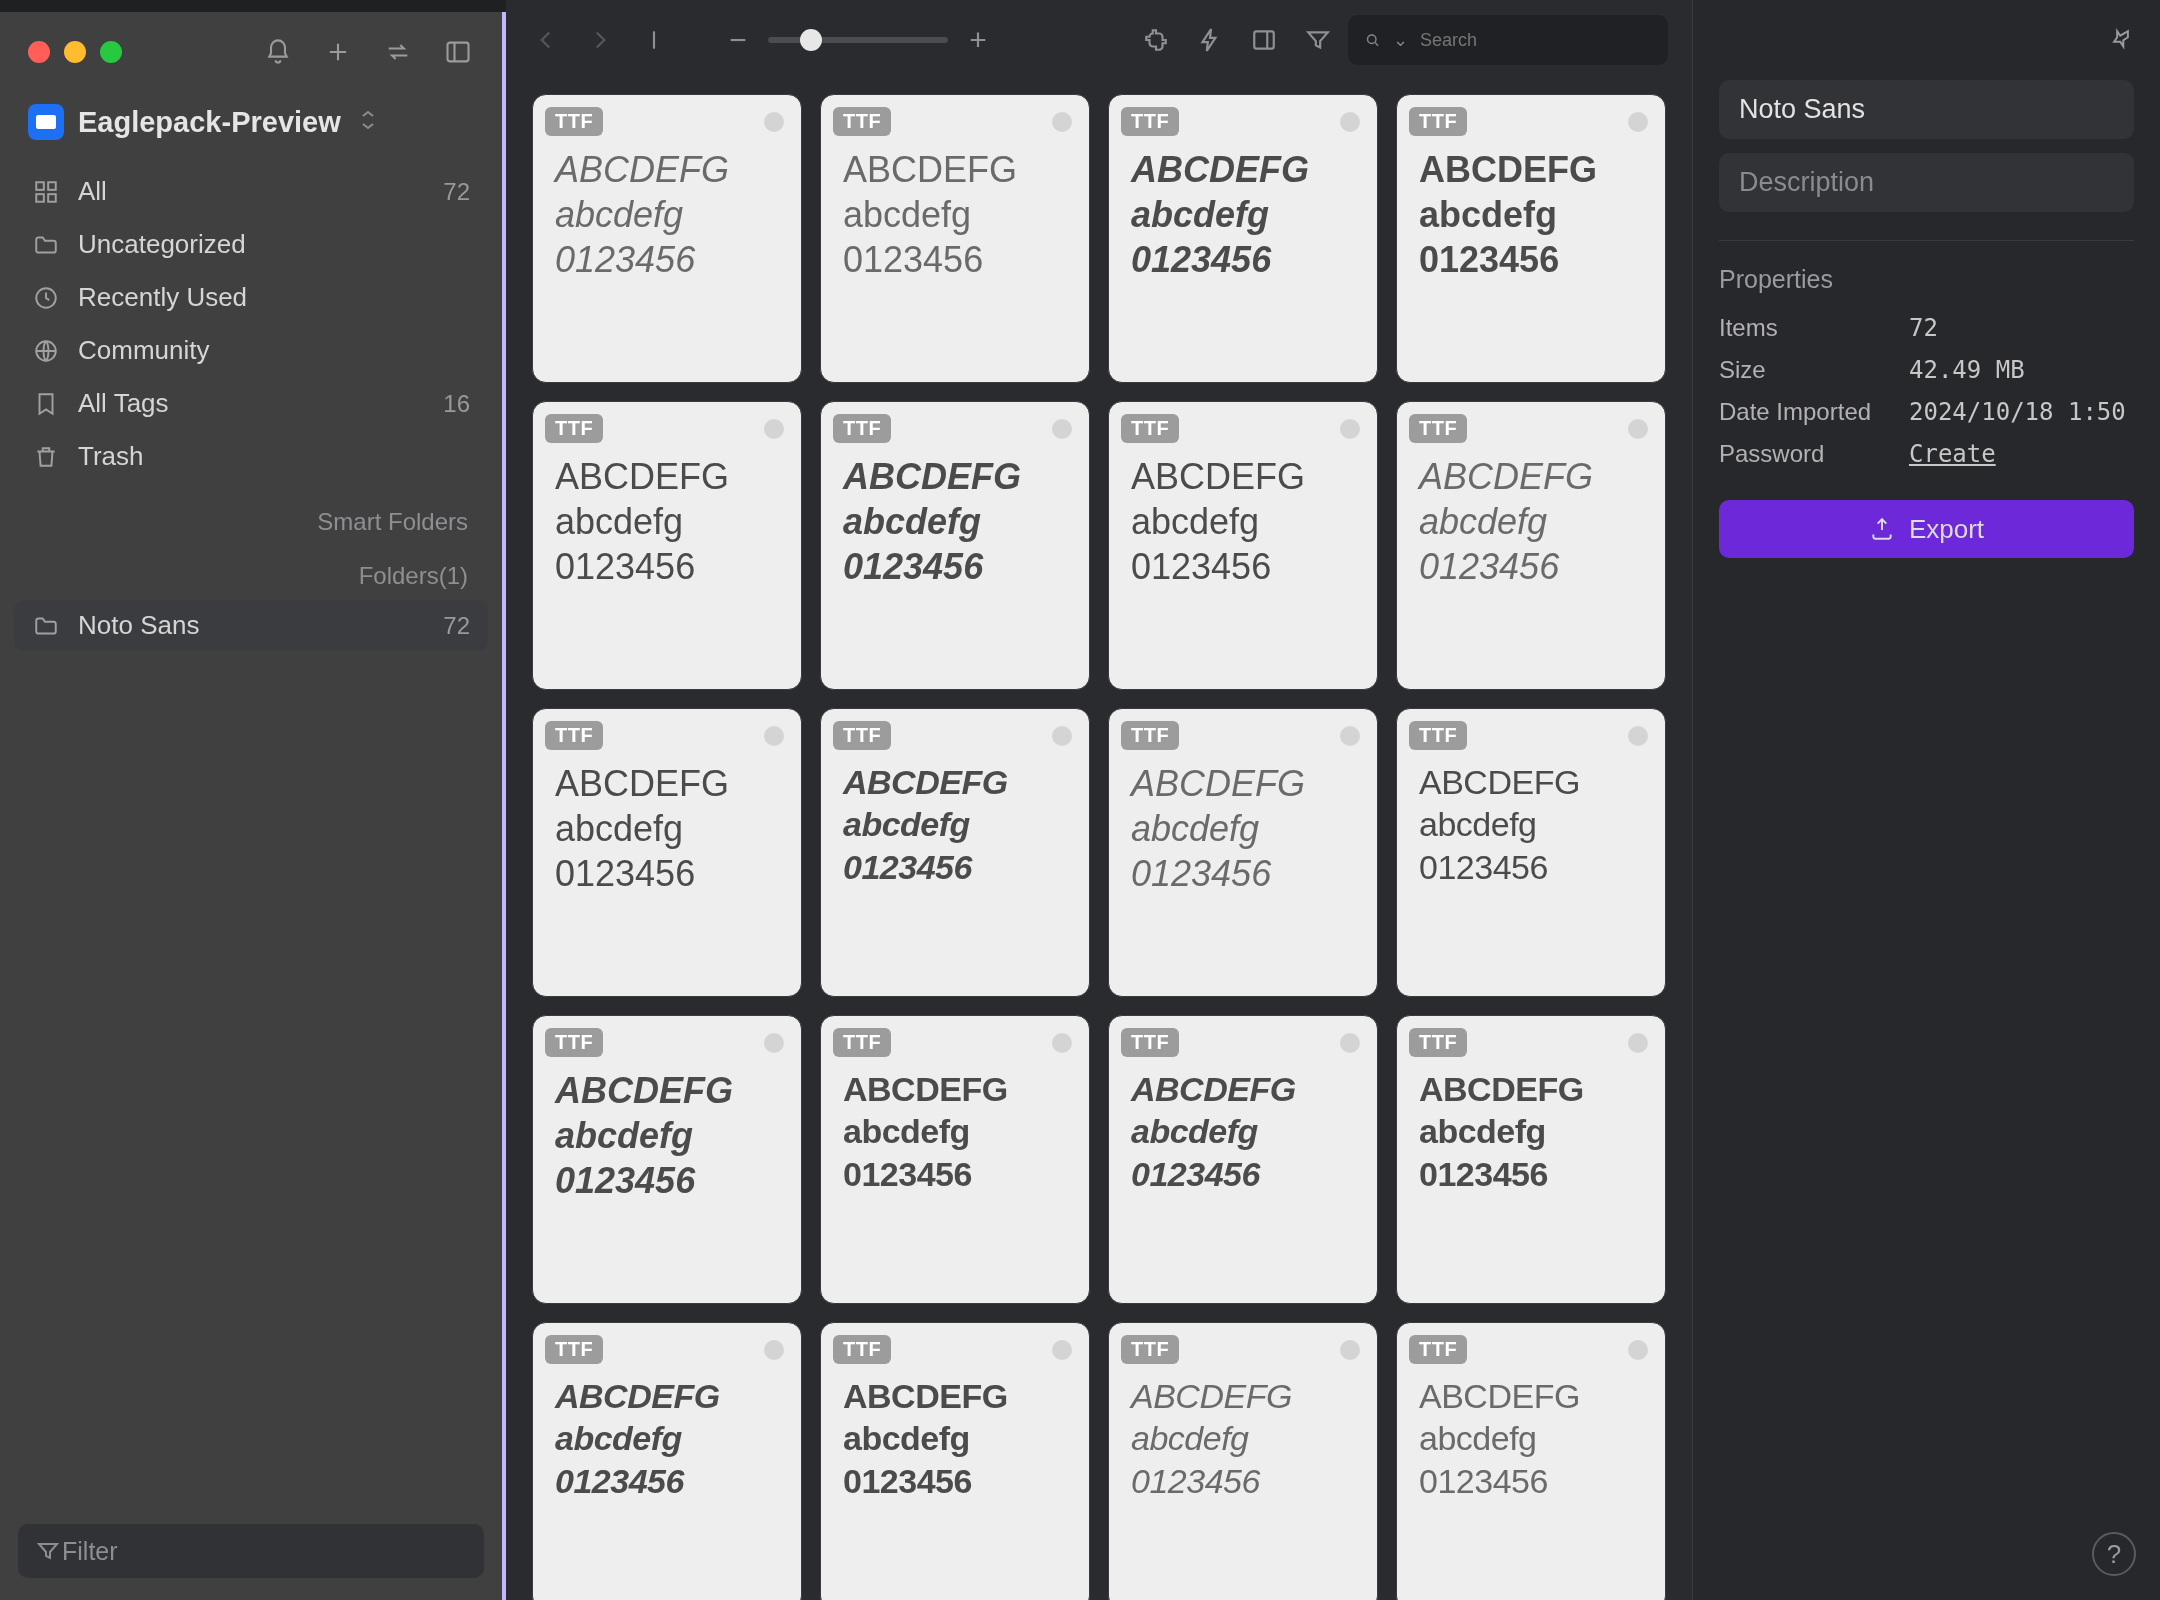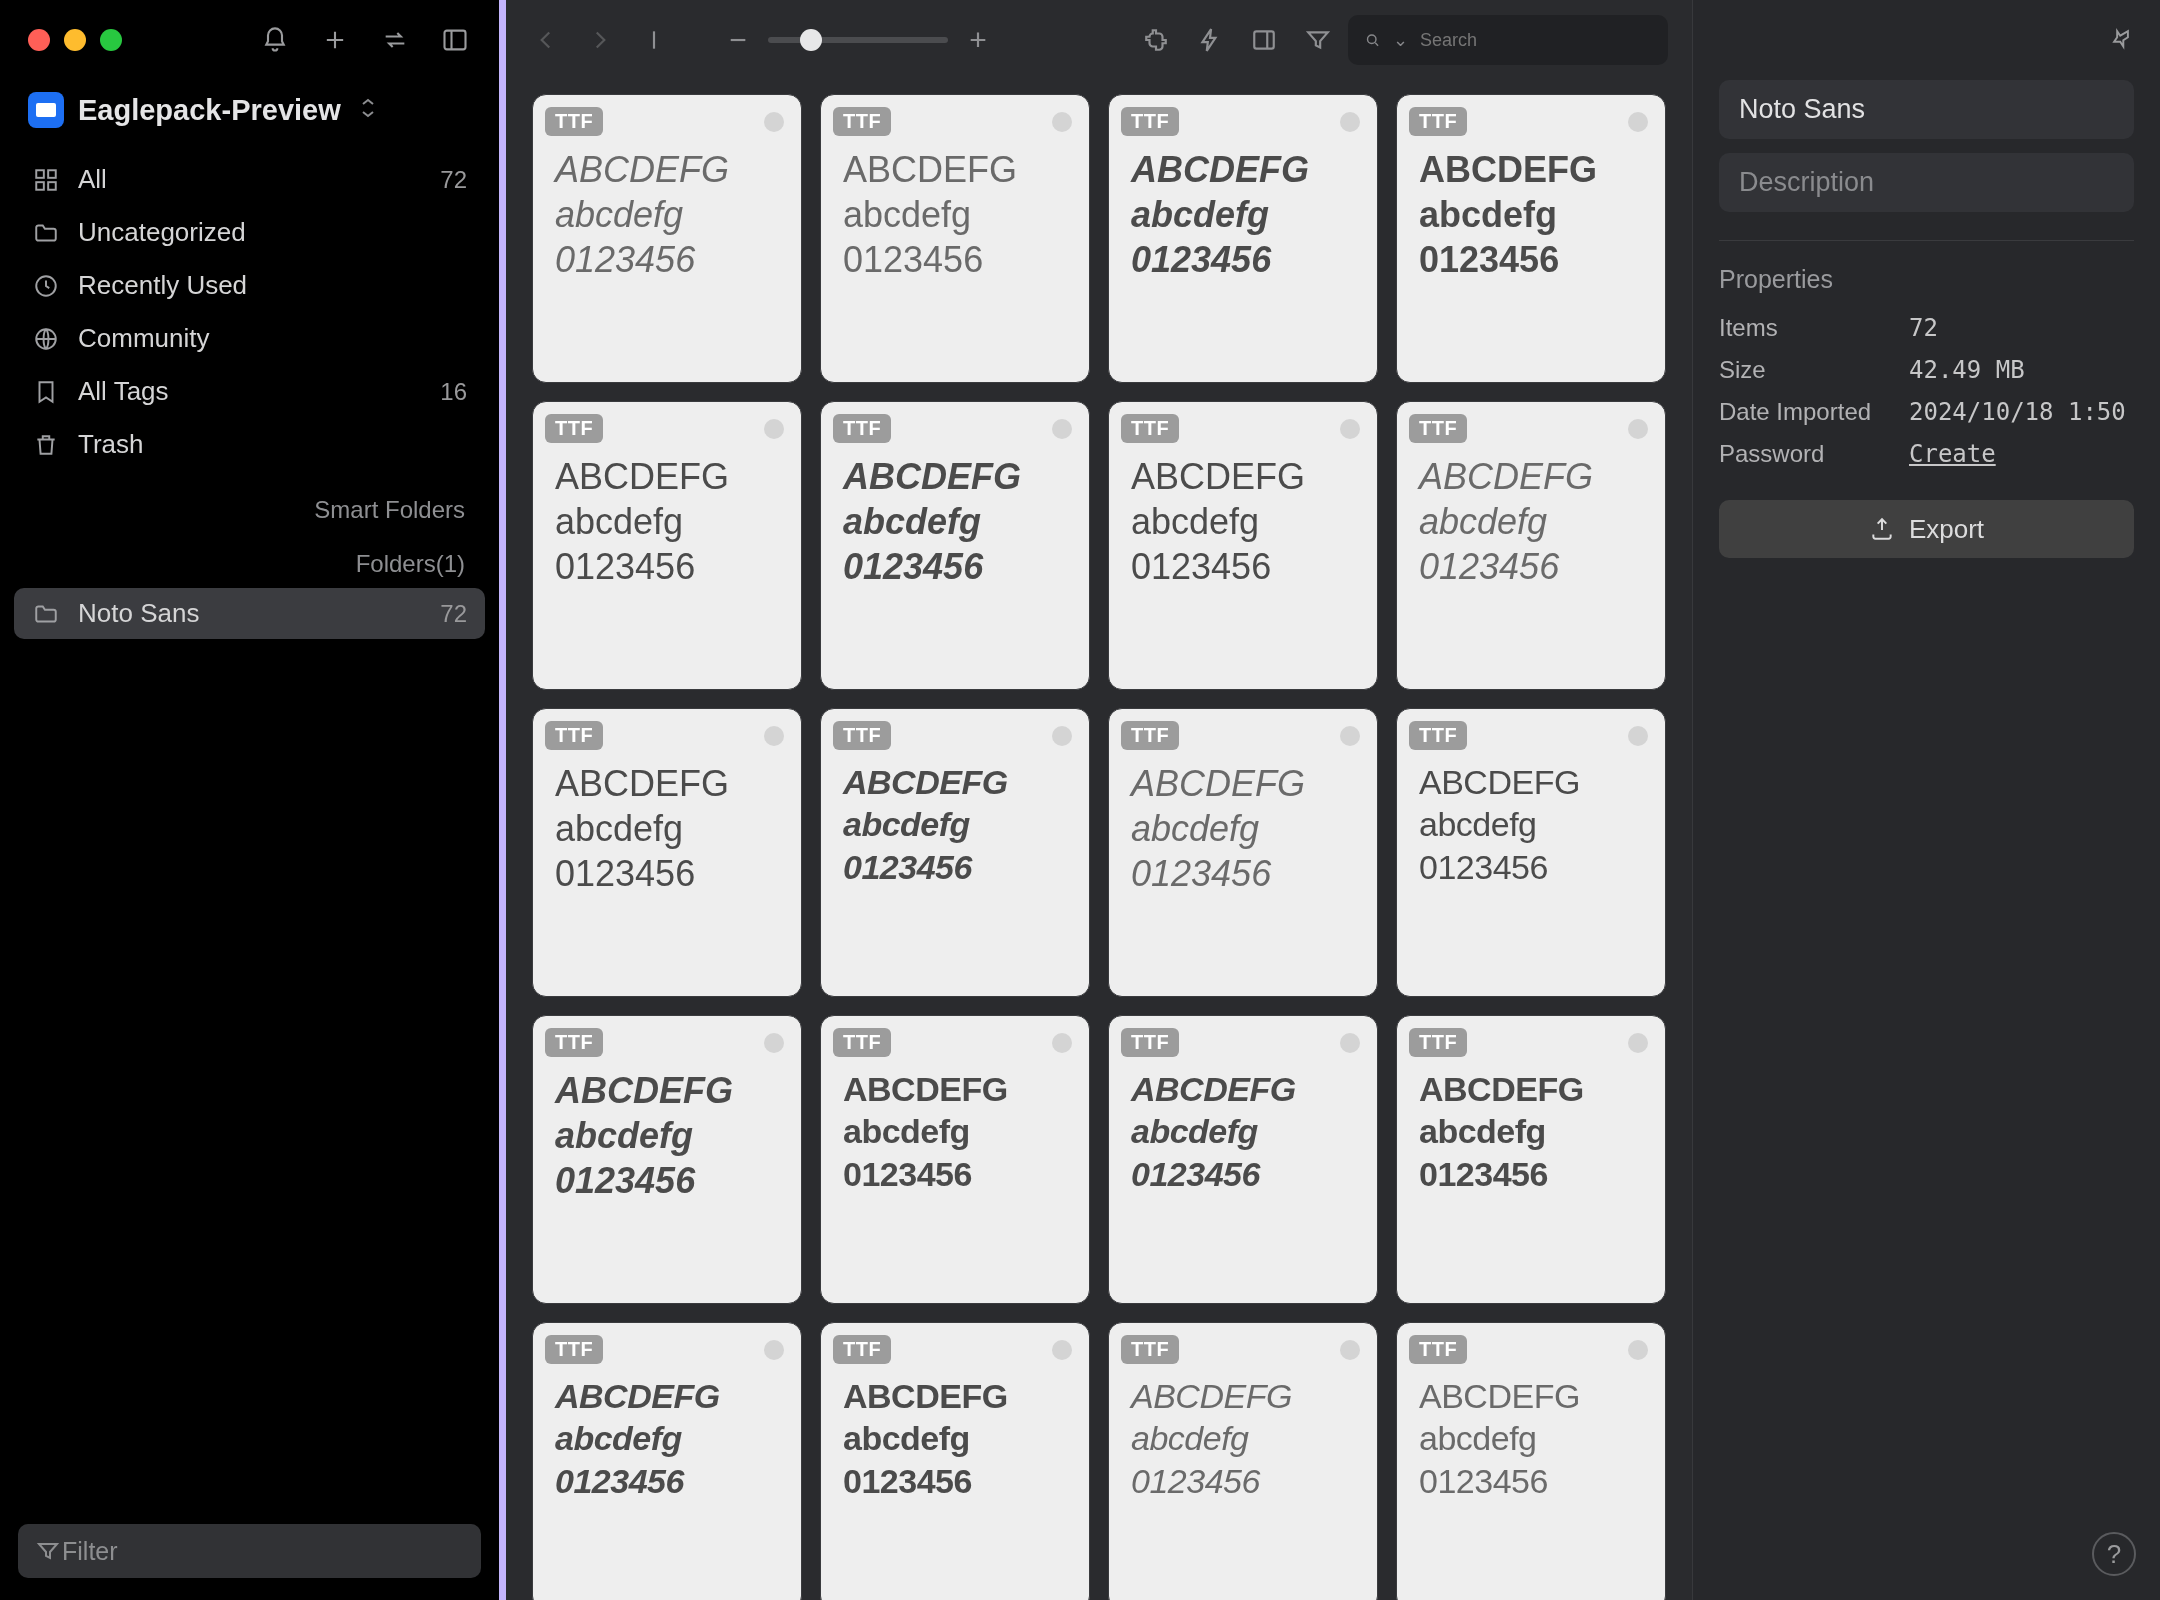--- a/index.html
+++ b/index.html
@@ -7,24 +7,25 @@
   body {
     font-family: -apple-system, BlinkMacSystemFont, "Segoe UI", sans-serif;
     background: #1f2023;
     color: #c8c8c9;
     display: flex;
   }
 
   
   .sidebar {
     width: 506px;
-    background: #000000;
+    background: #404040;
     display: flex;
     flex-direction: column;
-    border-right: 7px solid #c4b5fd;
+    border-right: 4px solid #c4b5fd;
+    margin-top: 12px;
   }
   .traffic-row {
     height: 80px;
     display: flex;
     align-items: center;
     padding: 0 28px;
   }
   .traffic-lights { display: flex; gap: 14px; }
   .traffic-light { width: 22px; height: 22px; border-radius: 50%; }
   .tl-close { background: #ff5f57; }
@@ -146,21 +147,21 @@
 
   .insp-divider { height:1px; background:#3a3b3e; margin: 14px 0 24px; }
 
   .props-label { color:#9a9b9e; font-size:25px; margin-bottom:20px; }
   .prop-row { display:flex; font-size:24px; margin-bottom:14px; }
   .prop-row .k { width:190px; color:#b2b2b4; }
   .prop-row .v { color:#c7c7c8; font-family: ui-monospace, Menlo, monospace; }
   .prop-row .v.link { text-decoration:underline; cursor:pointer; }
 
   .export-btn {
-    margin-top:18px; background:#404040; border-radius:10px; height:58px;
+    margin-top:18px; background:#6d28d9; border-radius:10px; height:58px;
     display:flex; align-items:center; justify-content:center; gap:14px;
     font-size:26px; color:#dcdcdd; cursor:pointer;
   }
   .export-btn svg{width:26px;height:26px;stroke:currentColor;fill:none;stroke-width:1.8;}
 
   .help-fab {
     position:absolute; right:24px; bottom:24px; width:44px;height:44px;
     border-radius:50%; border:2px solid #5a5b5e; color:#9a9b9d;
     display:flex;align-items:center;justify-content:center; font-size:26px;
     cursor:pointer; background:#27282b;

